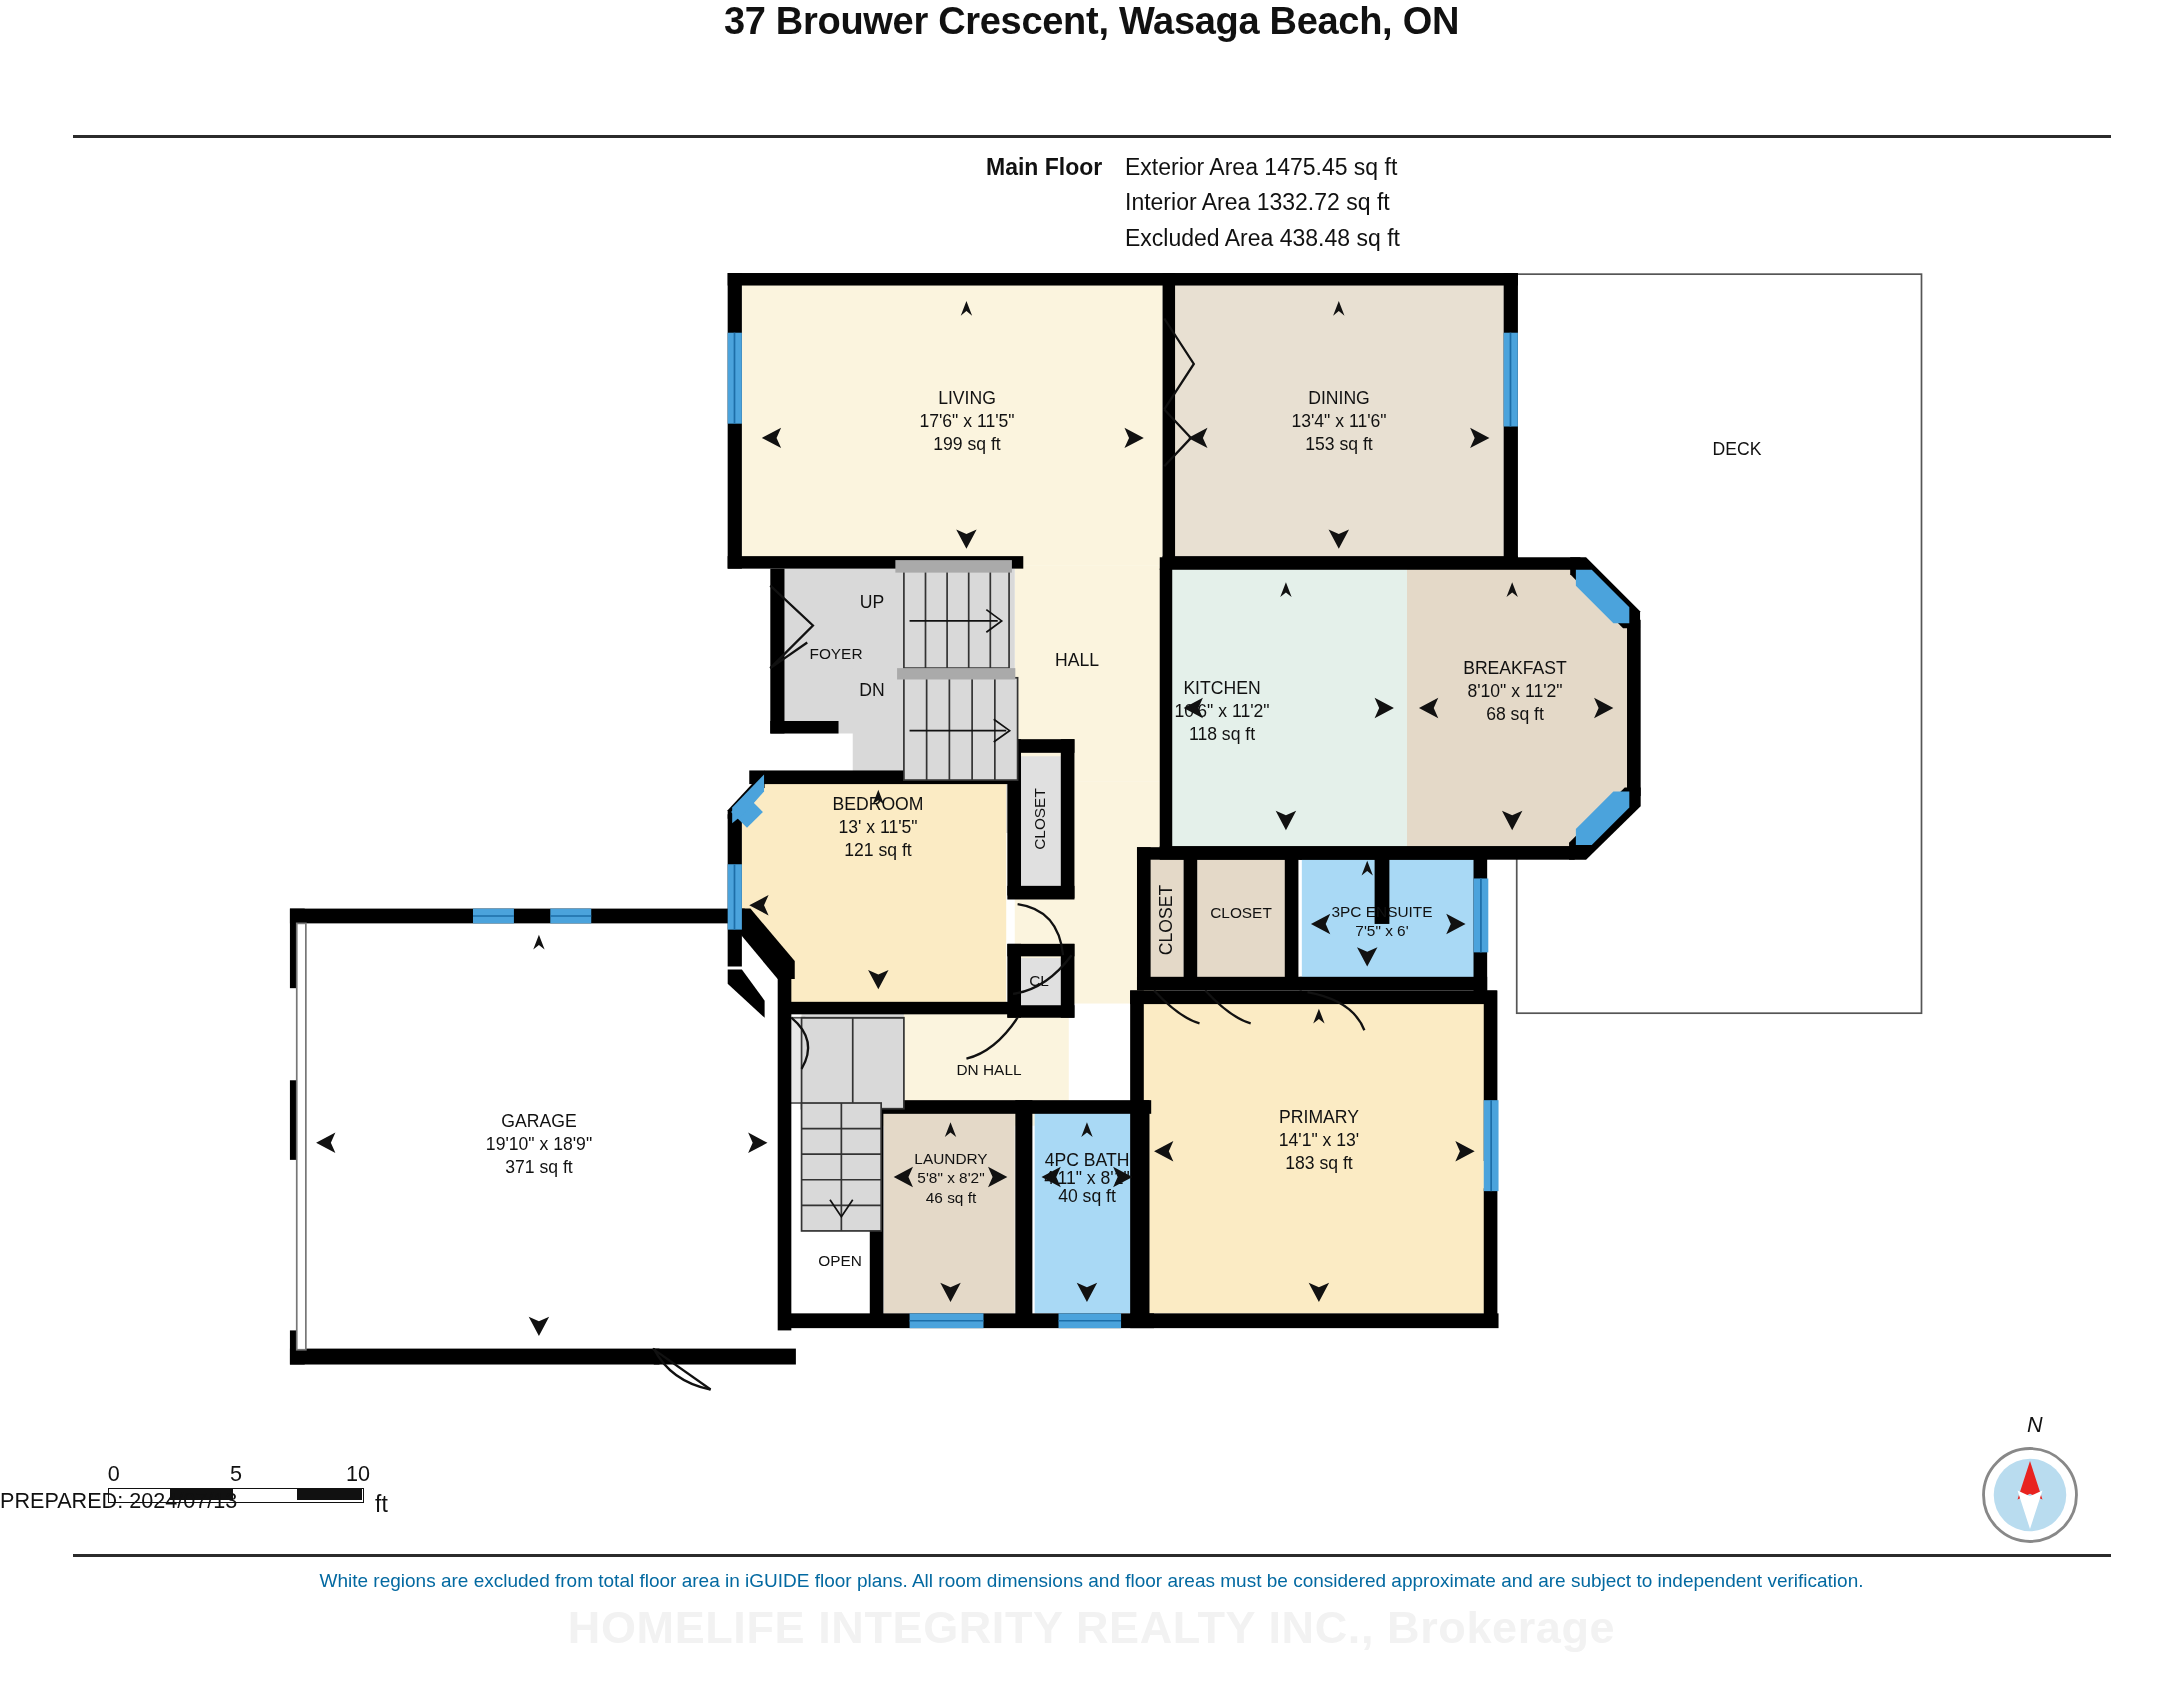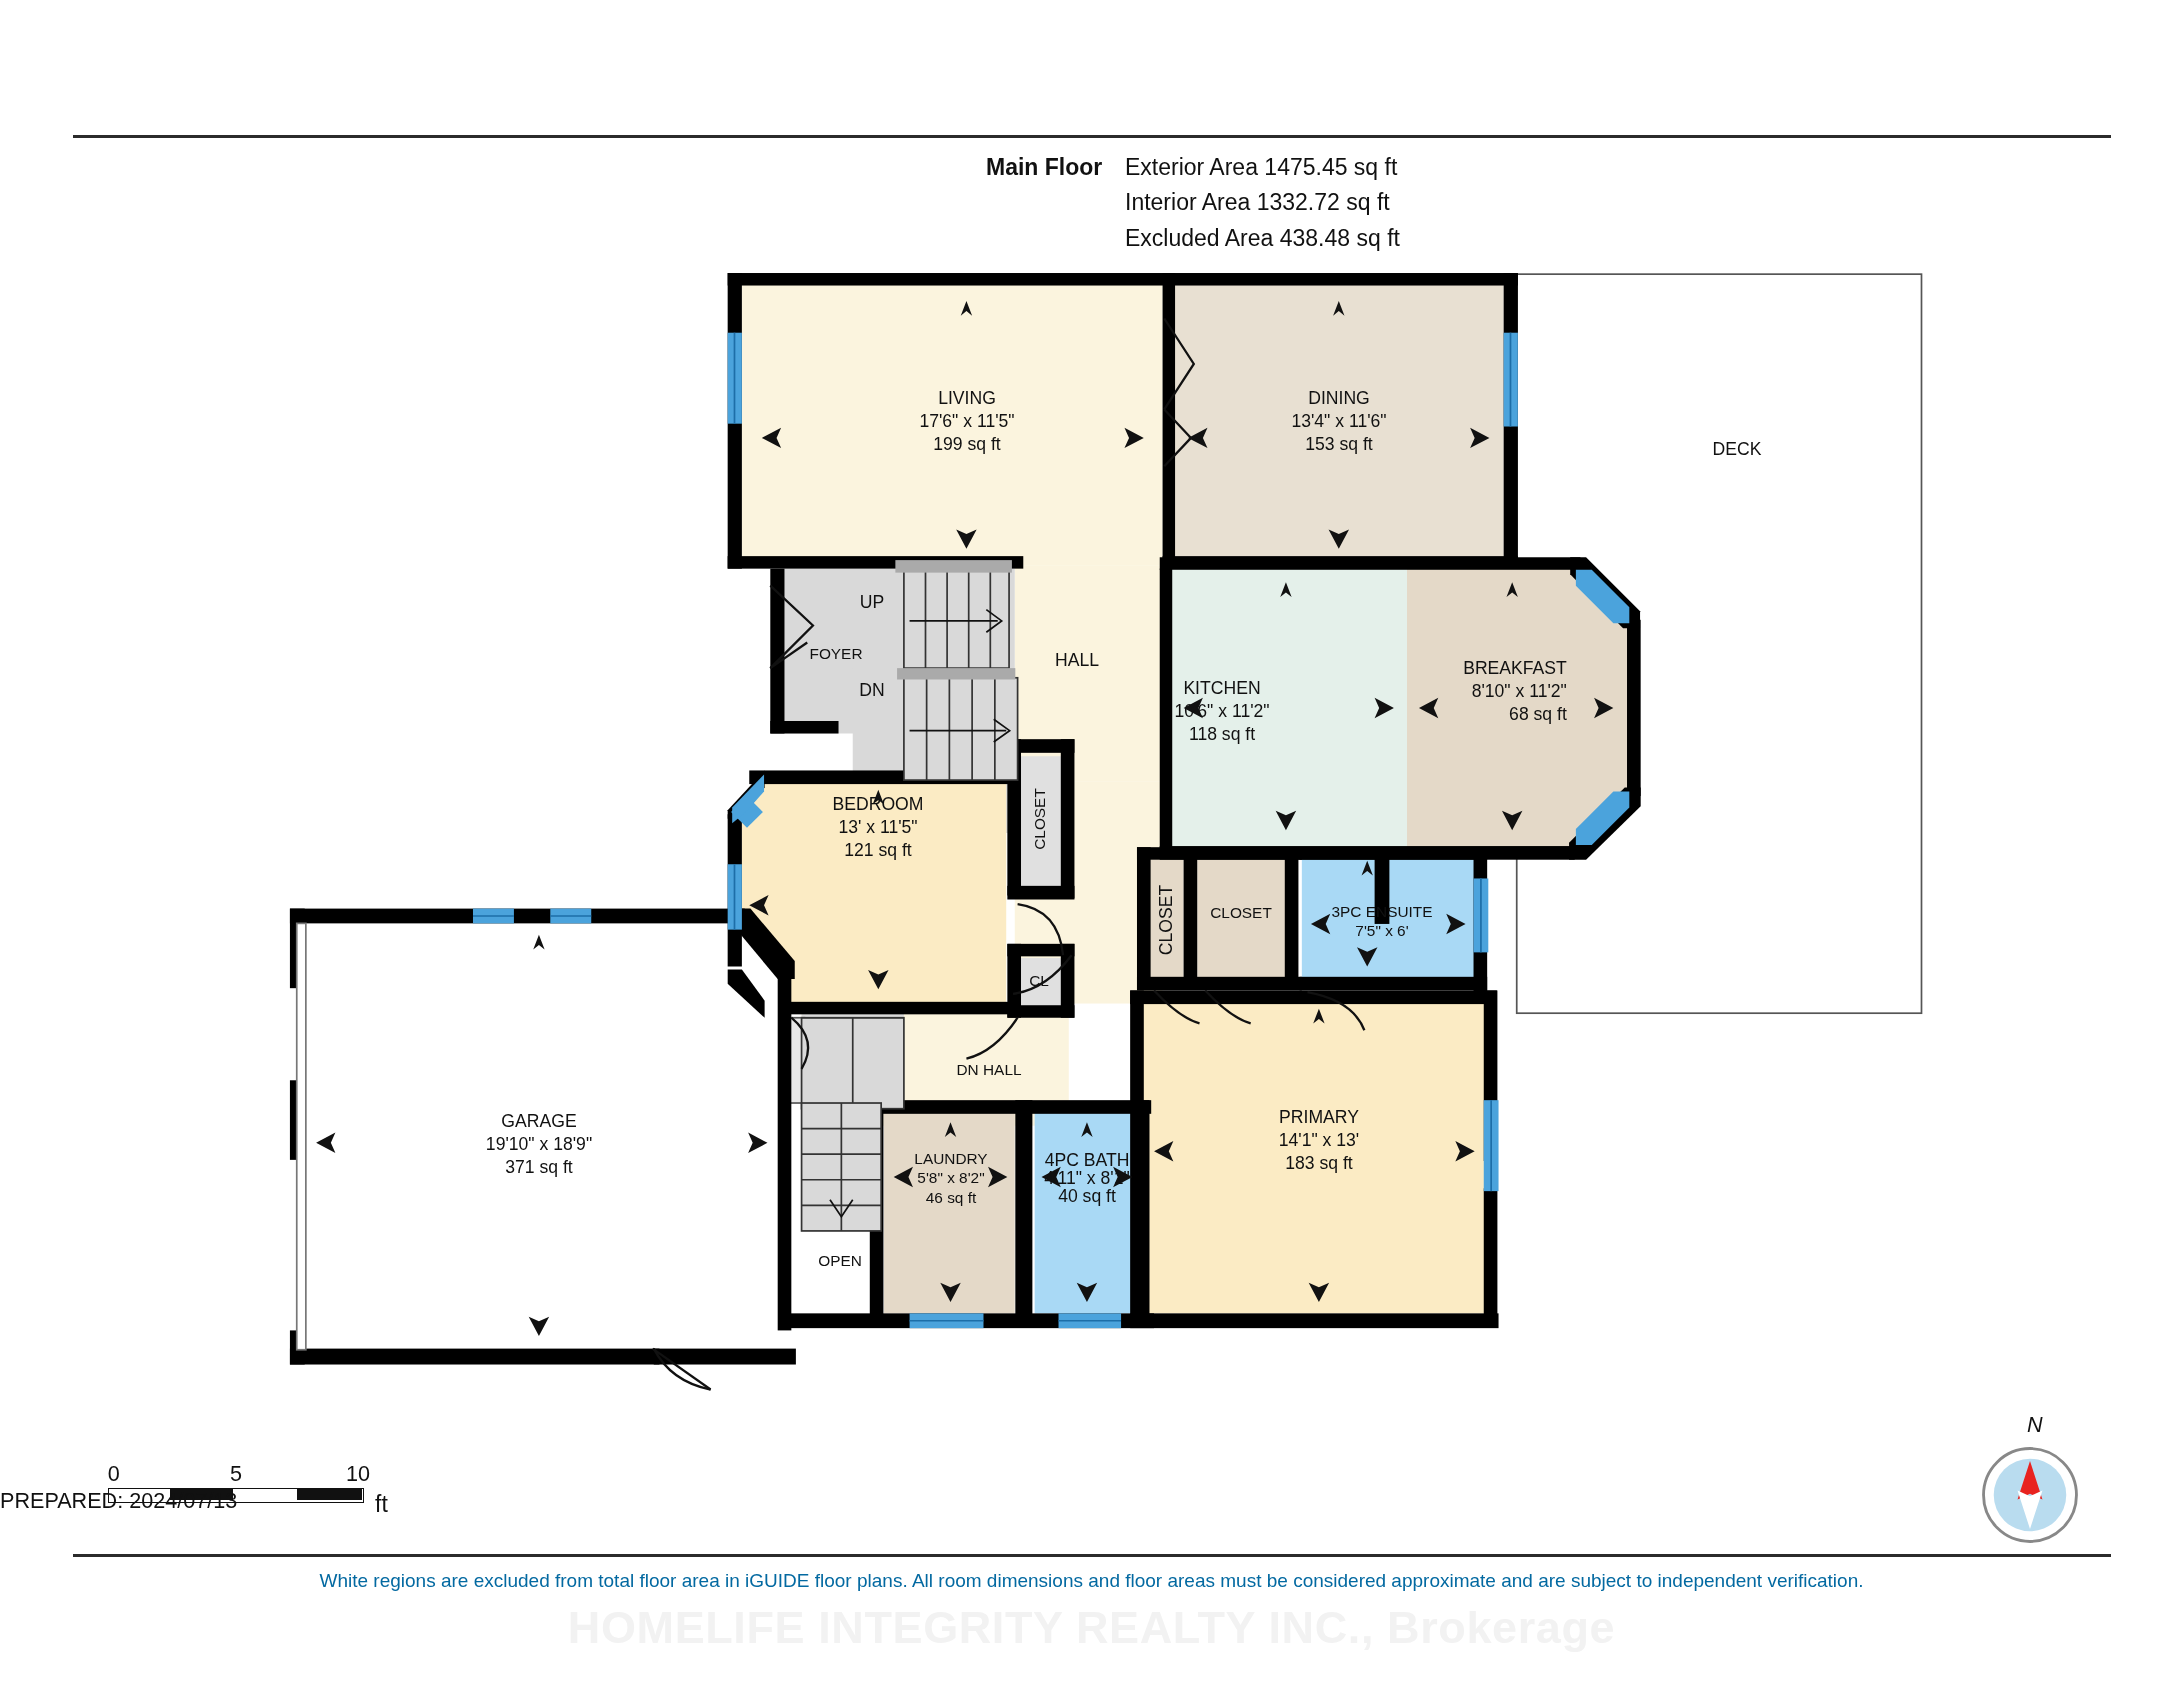--- a/index.html
+++ b/index.html
@@ -45,20 +45,21 @@
              font-size:45px;font-weight:bold;color:#f2f2f2;letter-spacing:0.6px;}
 
   .compass{position:absolute;left:1979px;top:1444px;width:102px;height:102px;}
   .compass .nlbl{position:absolute;left:48px;top:-32px;font-size:21.6px;font-style:italic;}
 </style>
 </head>
 <body>
 
 <div class="page">
 
+  <div class="title">37 Brouwer Crescent, Wasaga Beach, ON</div>
   <div class="rule rule-top"></div>
 
   <div class="areas">
     <div class="mf">Main Floor</div>
     <div class="ln" style="top:0px">Exterior Area 1475.45 sq ft</div>
     <div class="ln" style="top:35px">Interior Area 1332.72 sq ft</div>
     <div class="ln" style="top:71px">Excluded Area 438.48 sq ft</div>
   </div>
 
   <div class="plan">
@@ -351,21 +352,21 @@
       <div class="dm">153 sq ft</div>
     </div>
     <div class="rlabel" style="left:1737px;top:449px;">
       <div class="nm">DECK</div>
     </div>
     <div class="rlabel" style="left:1222px;top:691px;margin-top:20px;">
       <div class="nm">KITCHEN</div>
       <div class="dm">10'6" x 11'2"</div>
       <div class="dm">118 sq ft</div>
     </div>
-    <div class="rlabel" style="left:1515px;top:691px;text-align:right;">
+    <div class="rlabel" style="left:1515px;top:691px;">
       <div class="nm">BREAKFAST</div>
       <div class="dm">8'10" x 11'2"</div>
       <div class="dm">68 sq ft</div>
     </div>
     <div class="rlabel" style="left:1077px;top:660px;">
       <div class="nm">HALL</div>
     </div>
     <div class="rlabel sm" style="left:836px;top:654px;">
       <div class="nm">FOYER</div>
     </div>

